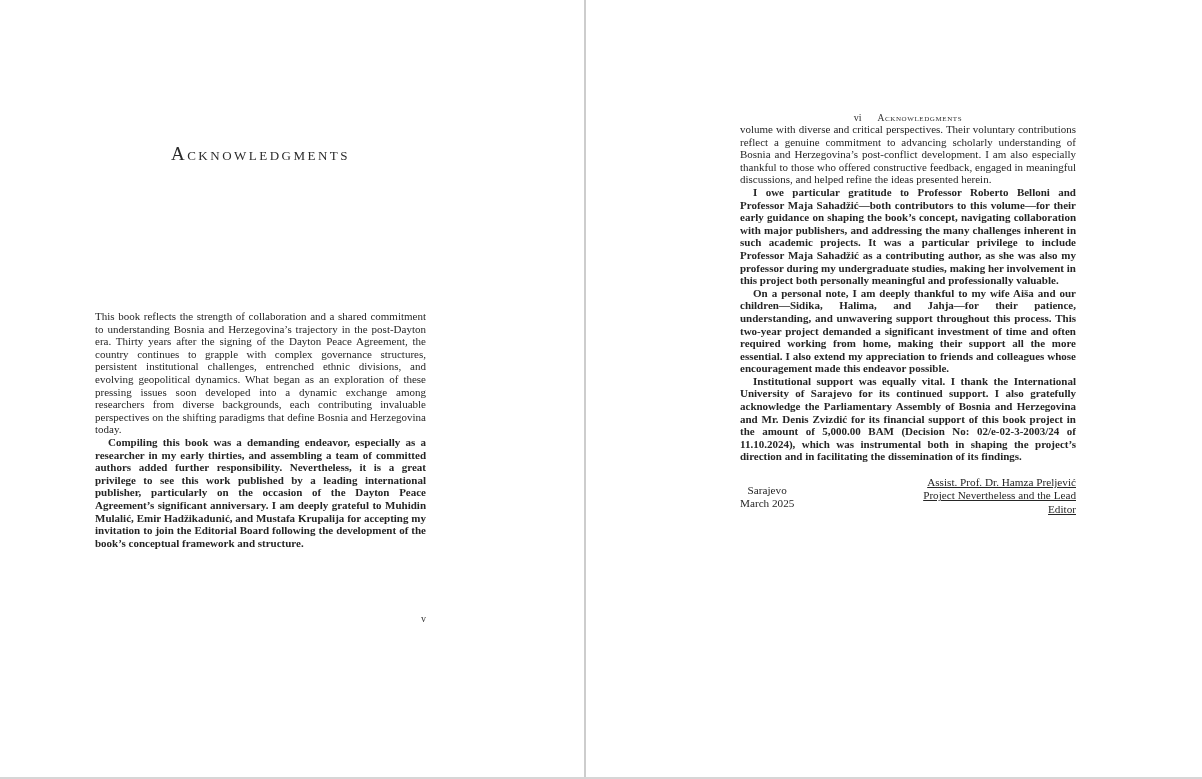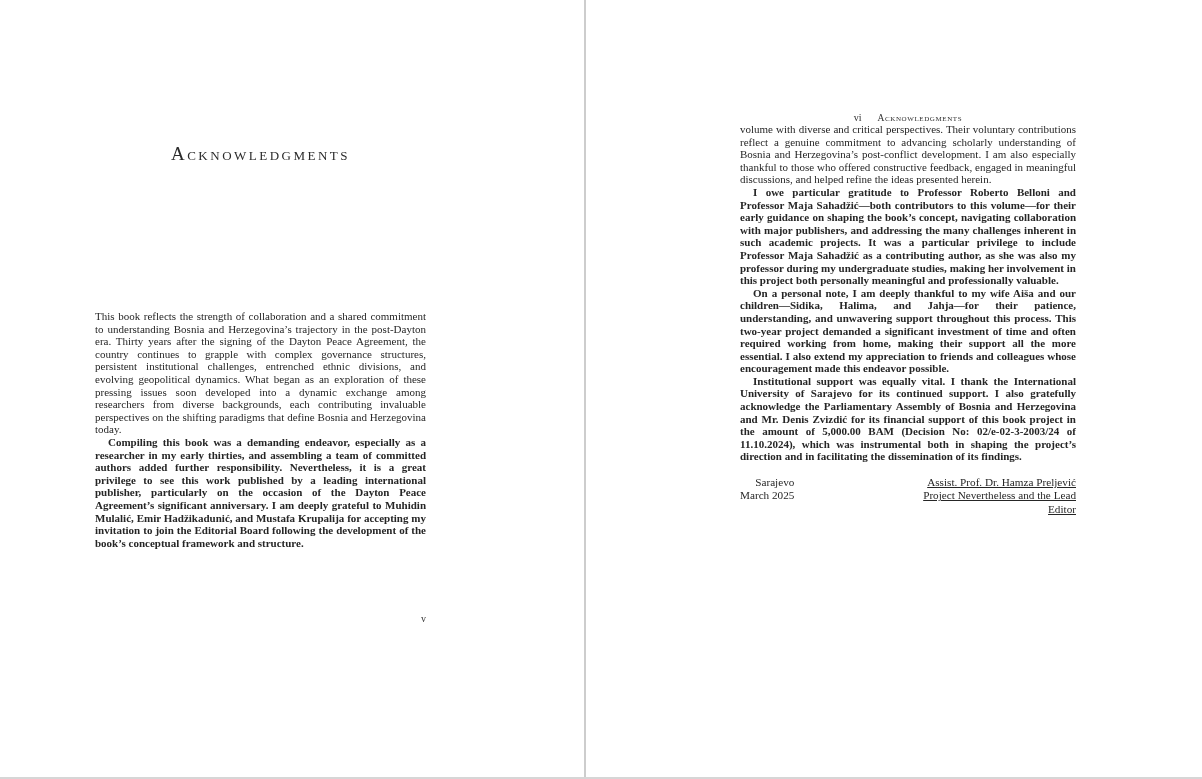--- a/index.html
+++ b/index.html
@@ -59,21 +59,21 @@
     margin-left: 16px;
     font-variant: small-caps;
     font-size: 9.5px; letter-spacing: 0.6px;
   }
 
   .signature-block {
     position: absolute; left: 740px; top: 476px; width: 336px;
     display: flex; justify-content: space-between;
     font-size: 11.2px; line-height: 13.4px;
   }
-  .sig-left  { text-align: right; }
+  .sig-left  { text-align: center; margin-top: 8px; }
   .sig-right { text-align: right; text-decoration: underline; }
   .sig-line { display: block; }
 </style>
 </head>
 <body>
 
 <div class="spread">
 
   <div>
     <h1 class="page-title">Acknowledgments</h1>

